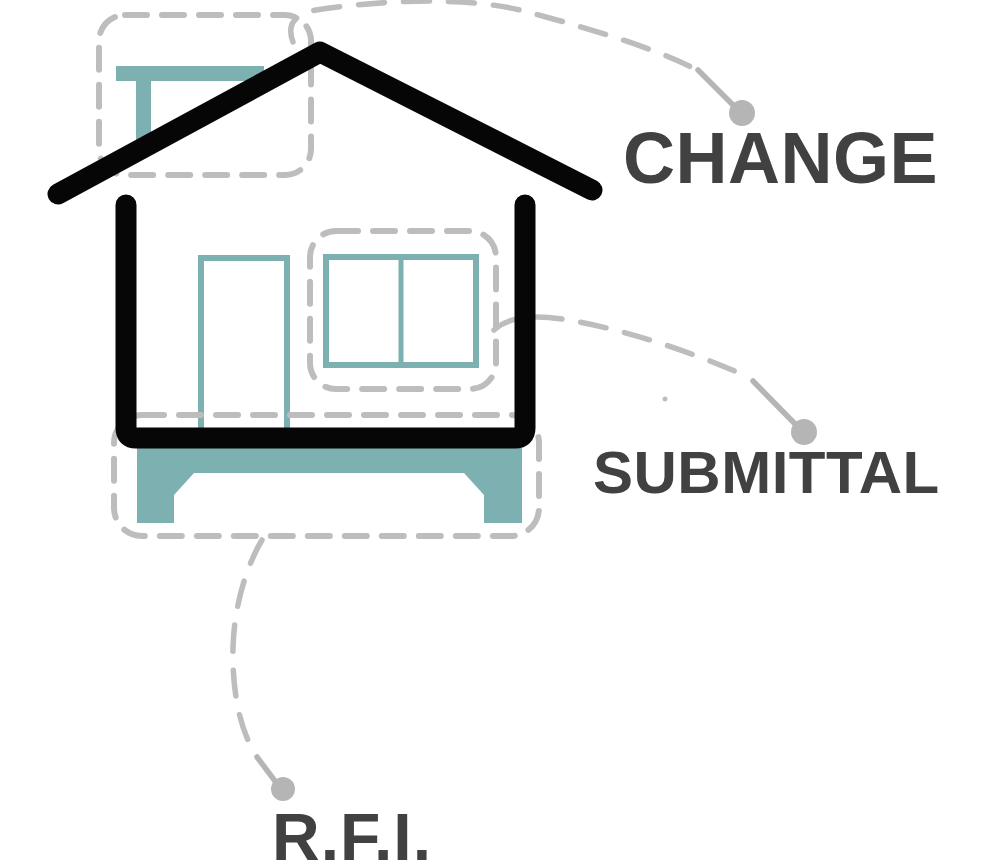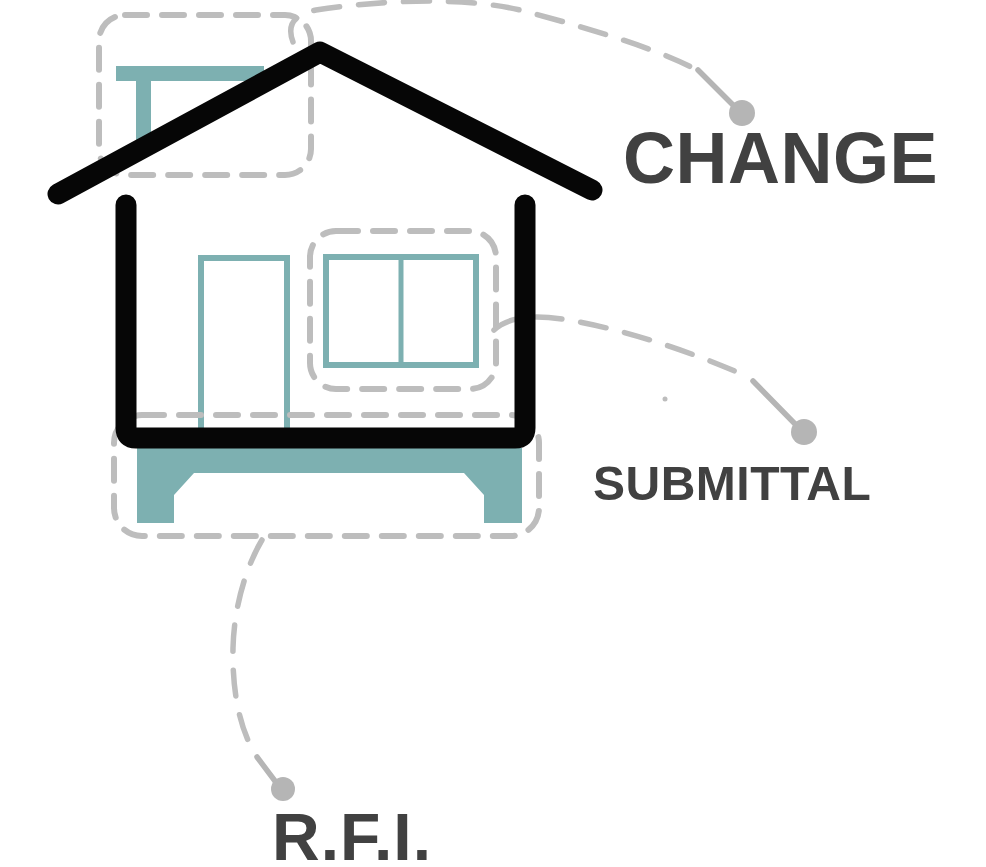--- a/index.html
+++ b/index.html
@@ -25,21 +25,21 @@
   .dash-curve{fill:none;stroke:var(--dash-gray);stroke-width:5.5;stroke-dasharray:26 19;stroke-linecap:round;}
   .needle{fill:none;stroke:var(--marker-gray);stroke-width:5.5;stroke-linecap:round;}
   .dot{fill:var(--marker-gray);stroke:none;}
   .speck{fill:var(--dash-gray);stroke:none;}
   
   .label{
     position:absolute;color:var(--label-text);font-weight:bold;
     white-space:nowrap;letter-spacing:.5px;
   }
   .label-change{left:579px;top:117px;font-size:72px;line-height:82px;}
-  .label-submittal{left:549px;top:444px;font-size:48px;line-height:80px;}
+  .label-submittal{left:549px;top:433px;font-size:60px;line-height:80px;}
   .label-rfi{left:228px;top:801px;font-size:66px;line-height:72px;letter-spacing:1px;}
 </style>
 </head>
 <body>
 
 <div class="stage">
 
   <svg width="986" height="867" viewBox="0 0 986 867">
 
     <path class="teal-fill" d="M72,66 H220 V81 H107 V140 H92 V81 H72 Z"></path>

